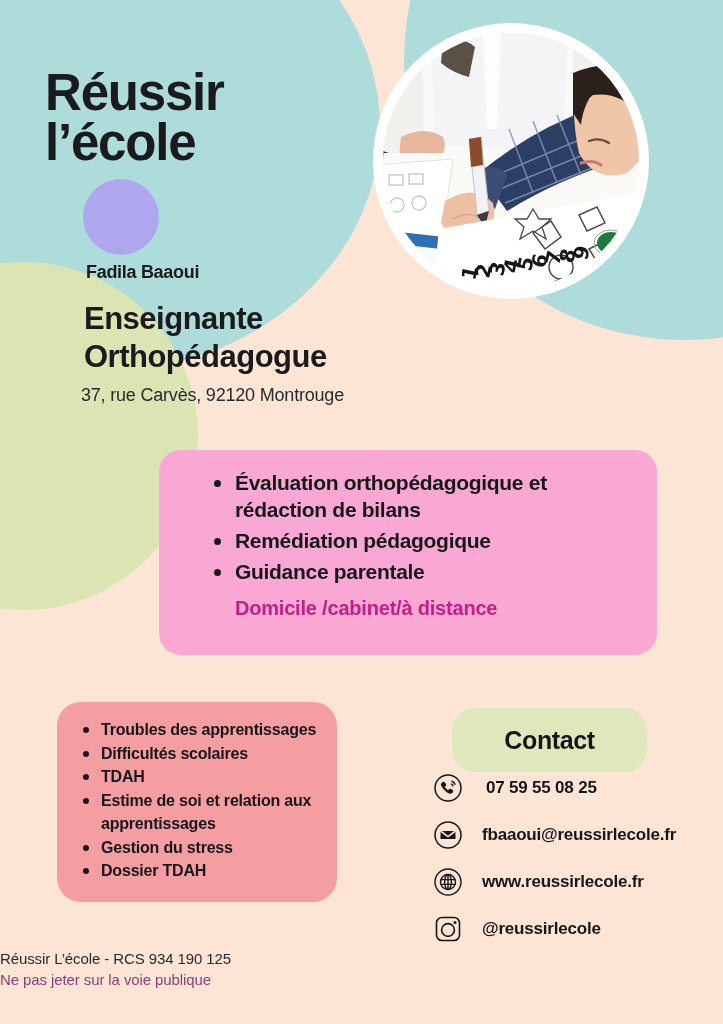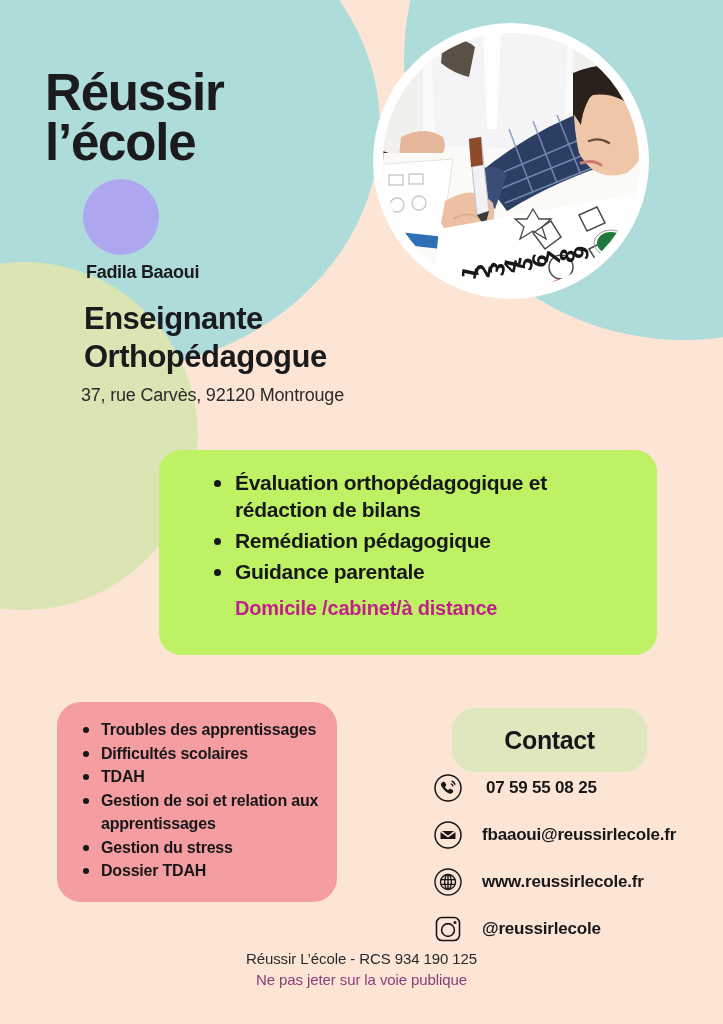--- a/index.html
+++ b/index.html
@@ -56,21 +56,21 @@
   }
   #person-role .r2{display:block;}
   #person-address{
     position:absolute;left:81px;top:385px;
     font-size:18px;font-weight:400;color:#2A2A2C;letter-spacing:-0.2px;
   }
 
   
   #services-card{
     position:absolute;left:159px;top:450px;width:498px;height:205px;
-    background:#bef264;border-radius:22px;
+    background:#f9a8d4;border-radius:22px;
   }
   #services-list{
     margin:0;padding:0;list-style:none;
     position:absolute;left:55px;top:20px;right:18px;
   }
   #services-list li{
     position:relative;padding-left:21px;margin-bottom:4px;
     font-size:21px;line-height:1.28;font-weight:700;color:#17171A;letter-spacing:-0.3px;
   }
   #services-list li::before{
@@ -117,21 +117,21 @@
   }
   .contact-icon svg{display:block;}
   .contact-text{
     margin-left:18px;font-size:17px;font-weight:700;color:#17171A;letter-spacing:-0.2px;
     white-space:nowrap;
   }
   .contact-row.phone .contact-text{margin-left:22px;}
   .contact-row.instagram .contact-text{}
 
   
-  #footer{position:absolute;left:0;top:950px;width:723px;text-align:center;}
+  #footer{position:absolute;left:0;top:950px;width:723px;}
   #footer-legal{font-size:15px;font-weight:400;color:#2A2A2C;letter-spacing:-0.1px;}
   #footer-notice{margin-top:4px;font-size:15px;font-weight:400;color:#8B3F78;letter-spacing:-0.1px;}
 </style>
 </head>
 <body>
 
 <div class="stage">
 
   <div class="shape" id="shape-teal-topleft"></div>
   <div class="shape" id="shape-teal-topright"></div>
@@ -238,21 +238,21 @@
       <li>Guidance parentale</li>
     </ul>
     <div id="services-tagline">Domicile /cabinet/à distance</div>
   </section>
 
   <section id="issues-card">
     <ul id="issues-list">
       <li>Troubles des apprentissages</li>
       <li>Difficultés scolaires</li>
       <li> TDAH</li>
-      <li>Gestion de soi et relation aux apprentissages</li>
+      <li>Estime de soi et relation aux apprentissages</li>
       <li>Gestion du stress</li>
       <li>Dossier TDAH</li>
     </ul>
   </section>
 
   <div id="contact-pill">
     <span id="contact-title">Contact</span>
   </div>
 
   <div id="contact-rows">

